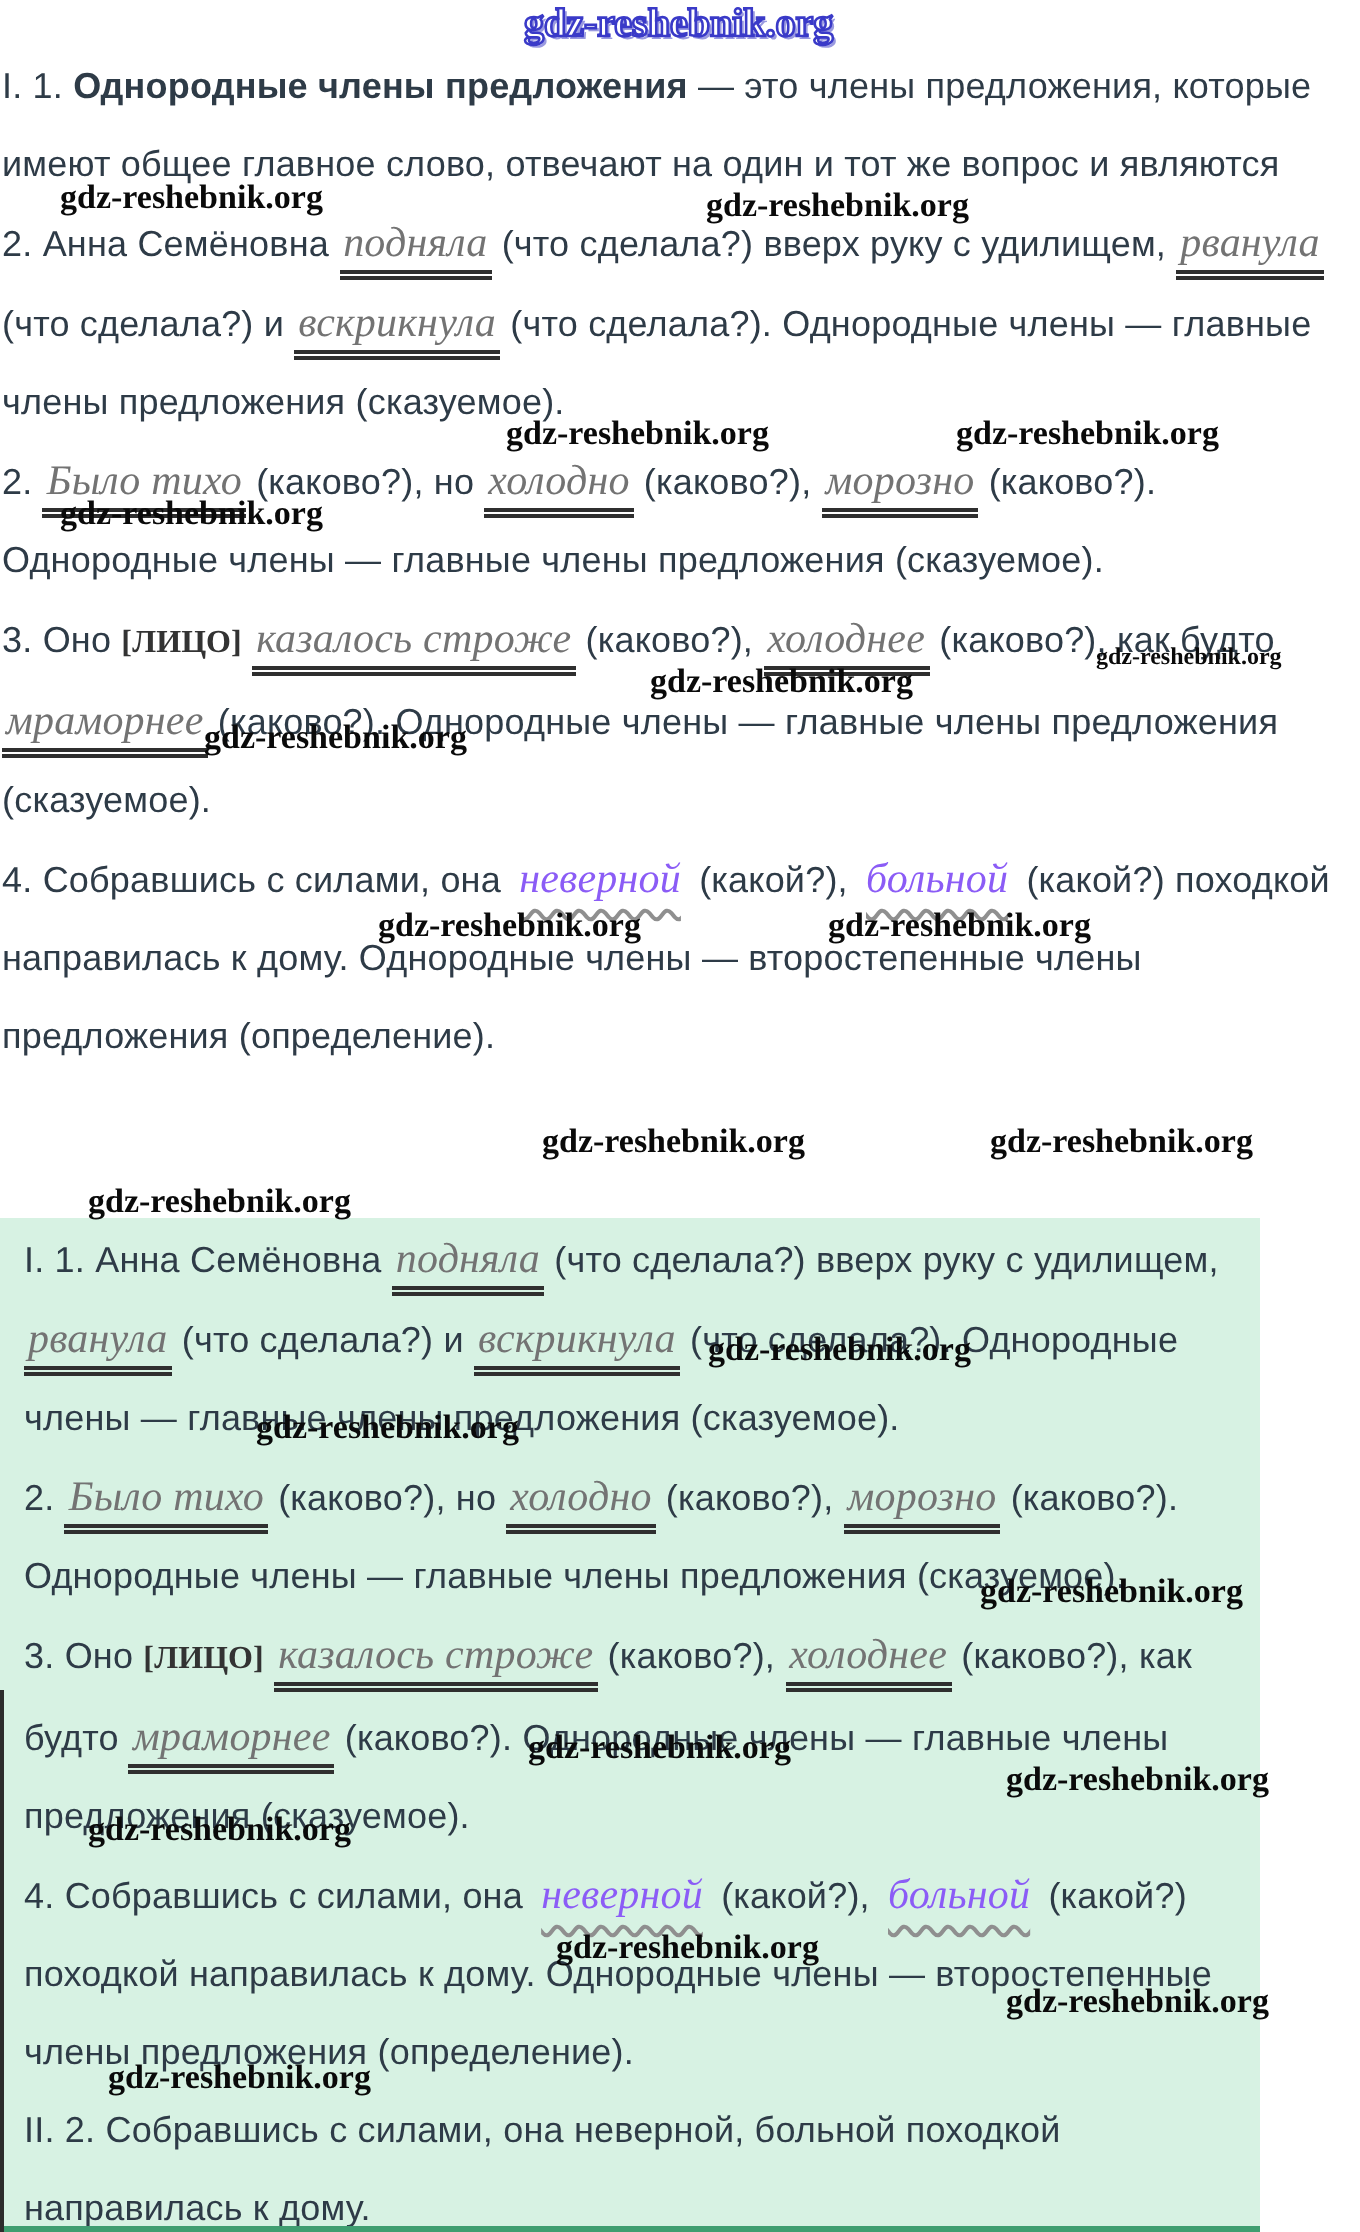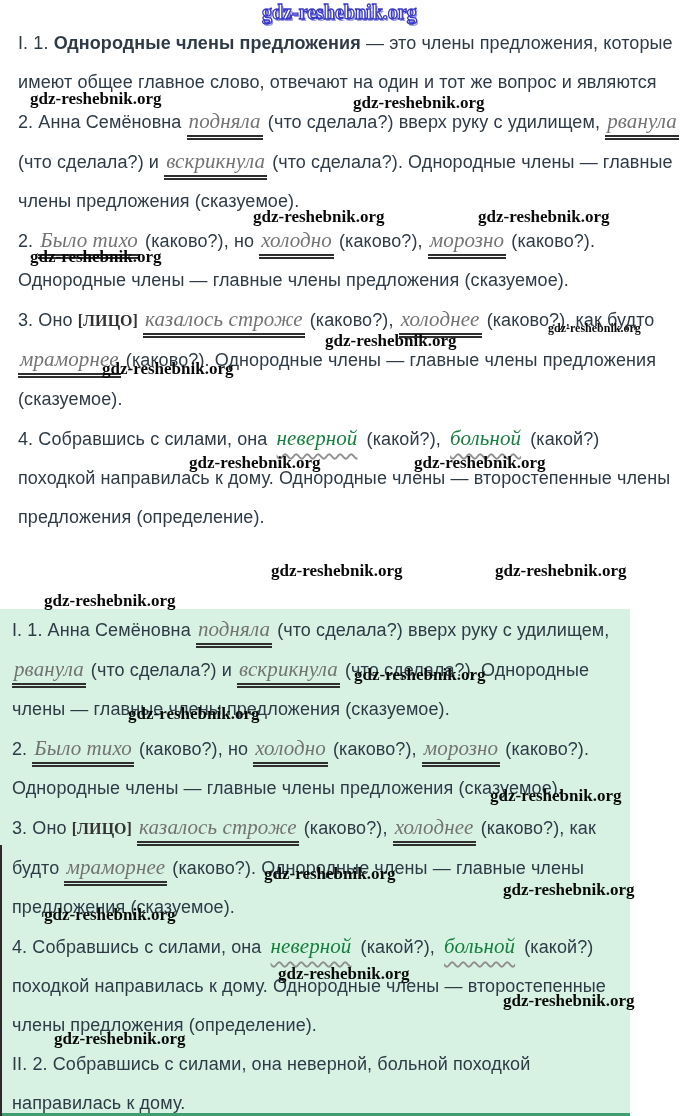--- a/index.html
+++ b/index.html
@@ -10,21 +10,21 @@
     background: #ffffff;
     overflow: hidden;
     font-family: "Liberation Sans", sans-serif;
     color: #2e3b47;
   }
   .white-section {
     position: absolute;
     top: 24px;
     left: 0;
     width: 679px;
-    padding-left: 18px;
+    padding-left: 1px;
     box-sizing: border-box;
     z-index: 1;
   }
   .green-section {
     position: absolute;
     top: 609px;
     left: 0;
     width: 630px;
     height: 507px;
     background: #d7f2e3;
@@ -55,21 +55,21 @@
     font-style: italic;
     font-size: 21px;
     color: #737373;
     border-bottom: 5px double #2f2f2f;
     padding: 0 2px 2px 2px;
   }
   .seg-attr {
     font-family: "Liberation Serif", "DejaVu Serif", serif;
     font-style: italic;
     font-size: 21px;
-    color: #15803d;
+    color: #8b5cf6;
     padding: 0 4px;
     text-decoration-line: underline;
     text-decoration-style: wavy;
     text-decoration-color: #8f8f8f;
     text-decoration-thickness: 2px;
     text-underline-offset: 8px;
   }
   .seg-br {
     font-family: "Liberation Serif", "DejaVu Serif", serif;
     font-size: 16px;

